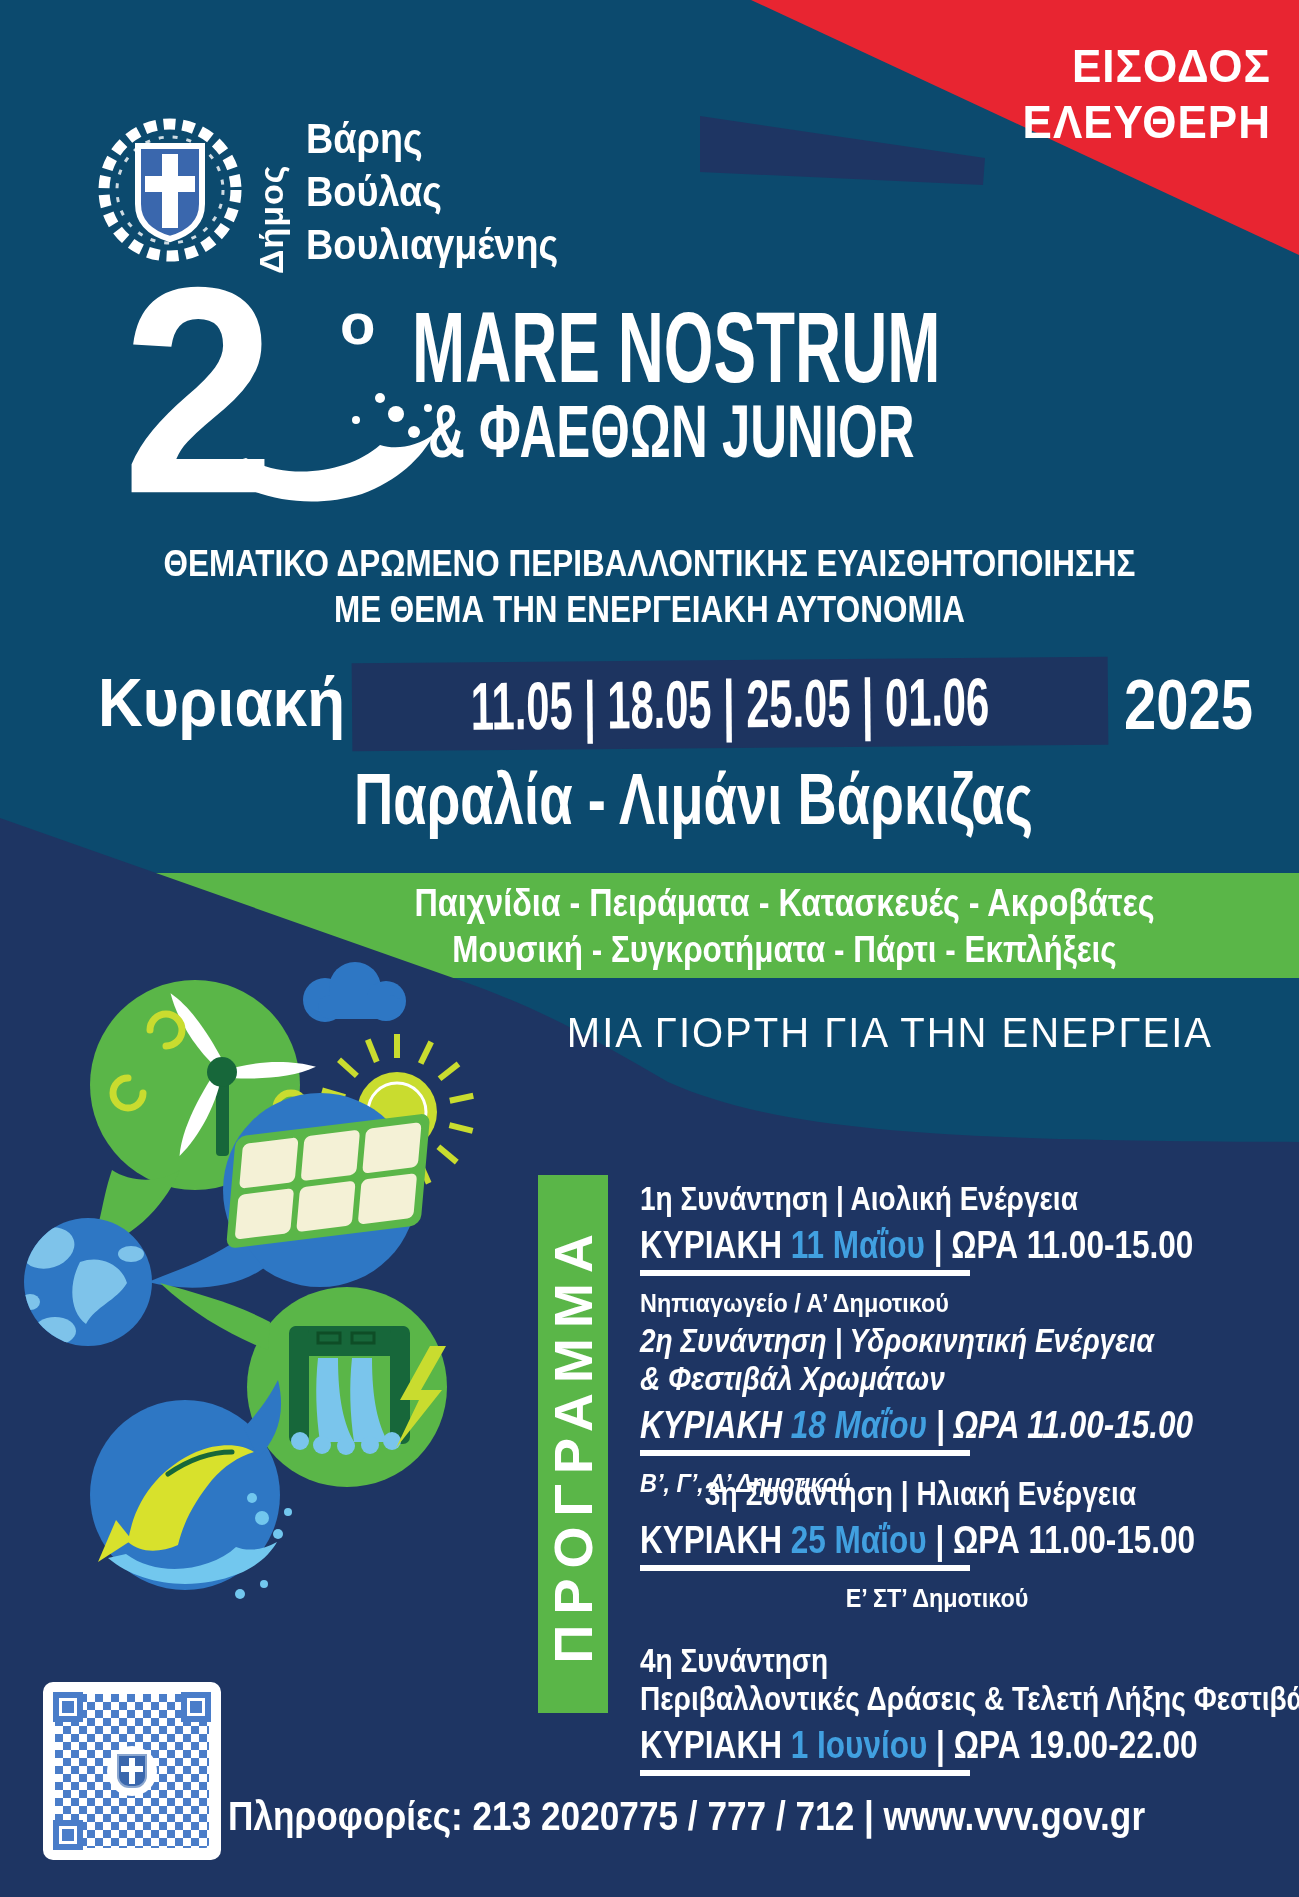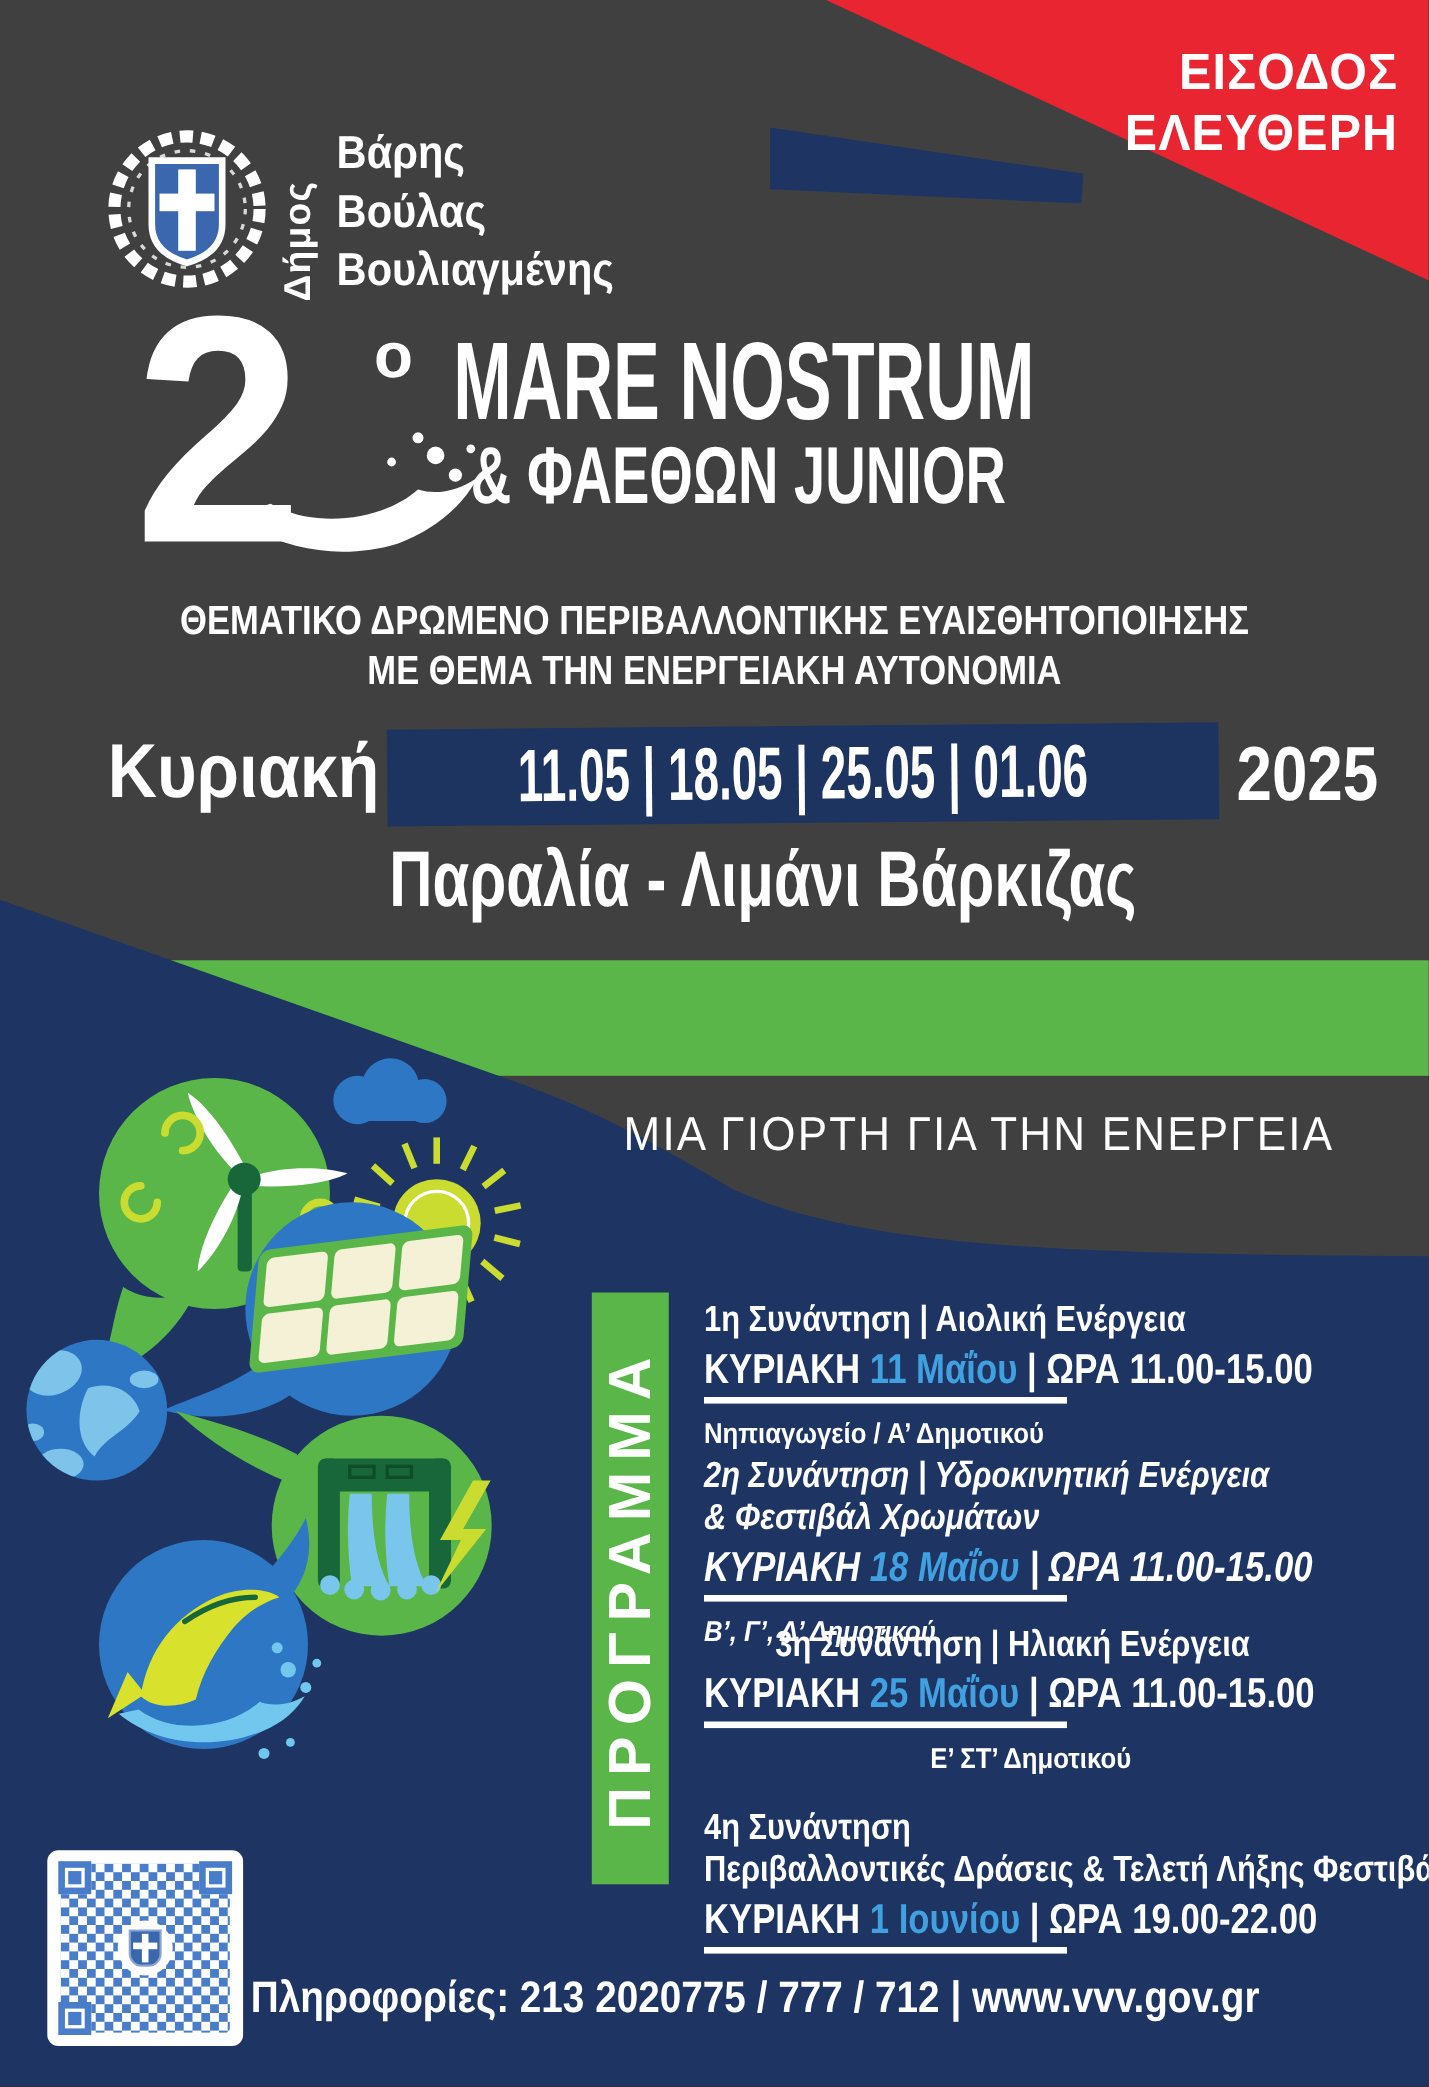--- a/index.html
+++ b/index.html
@@ -1,18 +1,18 @@
 <!DOCTYPE html>
 <html><head>
 <meta charset="utf-8">
 <style>
   html,body{margin:0;padding:0;background:#222;}
   #poster{
     position:relative;width:1299px;height:1897px;overflow:hidden;
-    background:#404040;
+    background:#0c4a6e;
     font-family:"Liberation Sans","DejaVu Sans",sans-serif;
     color:#fff;
   }
   .abs{position:absolute;}
   
   #green-band{left:0;top:873px;width:1299px;height:105px;background:#5ab648;z-index:1;}
   #bg-svg{left:0;top:0;width:1299px;height:1897px;z-index:2;}
   #red-corner{left:0;top:0;width:1299px;height:256px;background:#e82531;
     clip-path:polygon(751px 0px,1299px 0px,1299px 255px);z-index:3;}
   #navy-stripe{left:0;top:0;width:1299px;height:256px;background:#1e3563;
@@ -256,20 +256,24 @@
     <div>ΜΕ ΘΕΜΑ ΤΗΝ ΕΝΕΡΓΕΙΑΚΗ ΑΥΤΟΝΟΜΙΑ</div>
   </div>
 
   <div id="sch-day" class="abs z5">Κυριακή</div>
   <div id="date-box" class="abs z5">
     <span>11.05 | 18.05 | 25.05 | 01.06</span>
   </div>
   <div id="sch-year" class="abs z5">2025</div>
   <div id="location" class="abs z5">Παραλία - Λιμάνι Βάρκιζας</div>
 
+  <div id="activities" class="abs">
+    <span class="a1">Παιχνίδια - Πειράματα - Κατασκευές - Ακροβάτες</span>
+    <span class="a2">Μουσική - Συγκροτήματα - Πάρτι - Εκπλήξεις</span>
+  </div>
 
   <div id="tagline" class="abs">ΜΙΑ ΓΙΟΡΤΗ ΓΙΑ ΤΗΝ ΕΝΕΡΓΕΙΑ</div>
 
   <div id="program-bar" class="abs">
     <span>ΠΡΟΓΡΑΜΜΑ</span>
   </div>
 
   <div id="e1" class="abs entry">
     <div class="p-title">1η Συνάντηση | Αιολική Ενέργεια</div>
 

